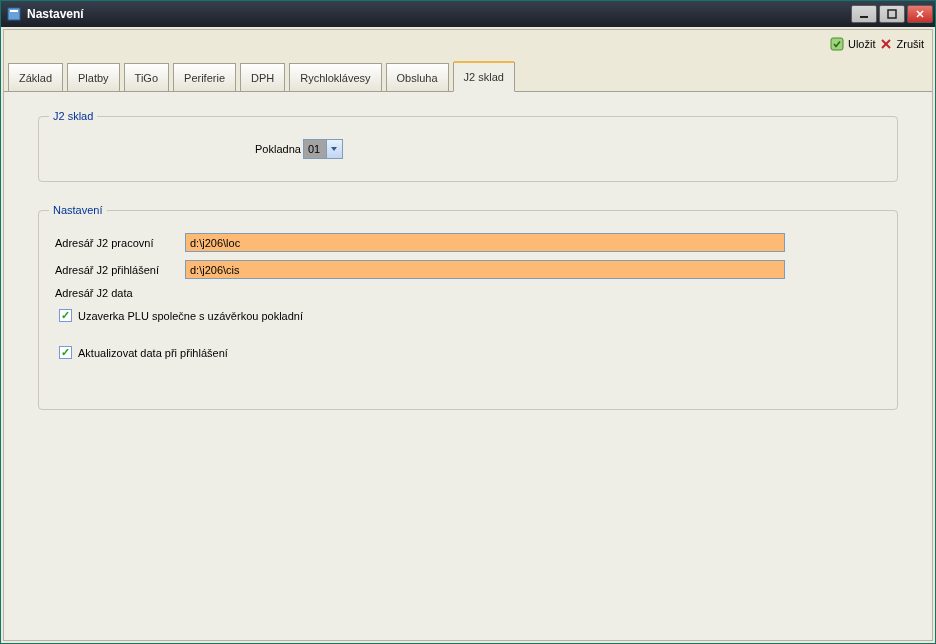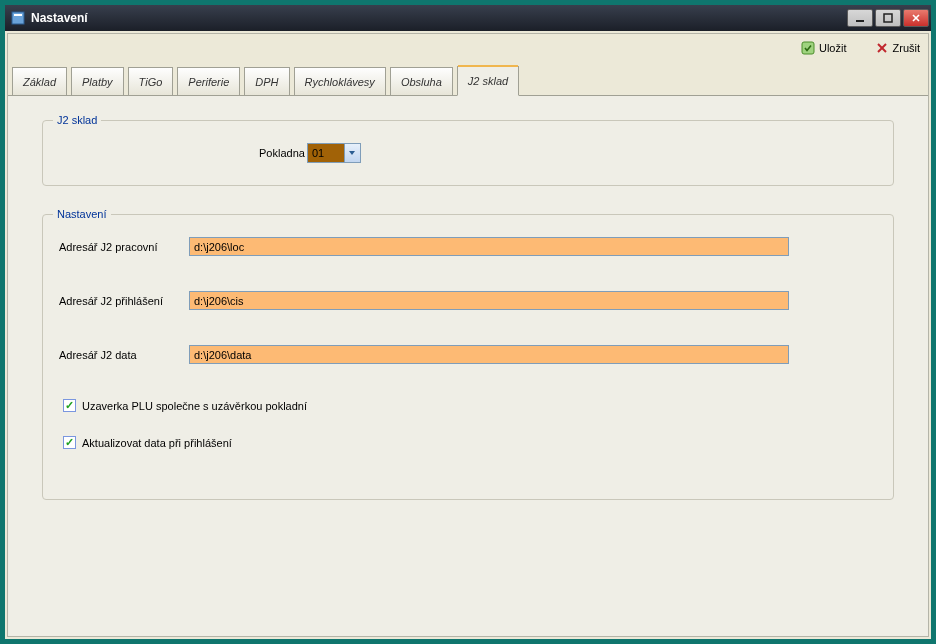--- a/index.html
+++ b/index.html
@@ -9,21 +9,21 @@
     font-size: 11px;
     background: #000;
     width: 936px;
     height: 644px;
     overflow: hidden;
   }
   .window {
     width: 936px;
     height: 644px;
     background: #ece9d8;
-    border: 5px solid #0f766e;
+    border: 1px solid #0f766e;
     display: flex;
     flex-direction: column;
   }
   .titlebar {
     height: 26px;
     background: linear-gradient(to bottom, #383f4d 0%, #1b1f28 100%);
     display: flex;
     align-items: center;
     padding: 0 2px 0 6px;
     color: #fff;
@@ -57,35 +57,34 @@
     border: 1px solid #b4b4a8;
     margin: 2px;
   }
   .toolbar {
     height: 28px;
     background: #ece9d8;
     display: flex;
     align-items: center;
     justify-content: flex-end;
     padding: 0 8px;
-    gap: 28px;
+    gap: 3px;
   }
   .tool-btn {
     display: flex; align-items: center; gap: 4px;
     cursor: default;
   }
   .tool-btn .sq-icon { width:14px; height:14px; display:inline-flex; align-items:center; justify-content:center; }
   .tool-btn span.lbl { color:#000; }
   .tabs-row {
     display: flex;
     align-items: flex-end;
     padding: 4px 4px 0 4px;
     background: #ece9d8;
     gap: 4px;
-    font-style: italic;
   }
   .tab {
     border: 1px solid #a0a094;
     border-bottom: none;
     background: linear-gradient(to bottom, #fefefe, #e7e5d8);
     padding: 5px 10px;
     border-radius: 0;
     font-size: 11px;
     color: #333;
     height: 28px;
@@ -140,33 +139,33 @@
     color: #21a121;
     font-size: 11px;
     line-height: 1;
     font-weight: bold;
   }
   .chk-label { color: #000; }
   .j2-row .left-chk { display:flex; align-items:center; margin-left:4px; }
   .j2-row .pokladna-lbl { margin-left: 200px; margin-right: 2px; }
   .select {
     border: 1px solid #7f9db9;
-    background: #a16207;
-    height: 20px; width: 54px;
+    background: #a3a3a3;
+    height: 20px; width: 40px;
     display: flex; align-items: center; justify-content: space-between;
     padding: 0 0 0 4px;
     font-size: 11px;
   }
   .select .sel-btn {
     width: 16px; height: 18px;
     border-left: 1px solid #7f9db9;
     display:flex; align-items:center; justify-content:center;
     background: linear-gradient(to bottom,#e7f0fb,#c2d6f0);
   }
-  .form-row { display:flex; align-items:center; margin-bottom:35px; }
+  .form-row { display:flex; align-items:center; margin-bottom:8px; }
   .form-row .fld-label { width: 130px; color:#000; }
   .form-row input.text {
     flex: 0 0 600px;
     height: 19px;
     border: 1px solid #7f9db9;
     background: #fdba74;
     font-family: Tahoma, sans-serif;
     font-size: 11px;
     padding: 1px 4px;
   }
@@ -278,21 +277,20 @@
         <div class="form-row">
           <span class="fld-label">Adresář J2 pracovní</span>
           <input class="text" type="text" value="d:\j206\loc" style="">
         </div>
         <div class="form-row">
           <span class="fld-label">Adresář J2 přihlášení</span>
           <input class="text" type="text" value="d:\j206\cis" style="">
         </div>
         <div class="form-row">
           <span class="fld-label">Adresář J2 data</span>
-          <input class="text" type="text" value="d:\j206\data" style="">
         </div>
 
         <div class="chk-row">
           <span class="checkbox checked"></span>
           <span class="chk-label">Uzaverka PLU společne s uzávěrkou pokladní</span>
         </div>
 
         <div class="chk-row" style="margin-top:24px;">
           <span class="checkbox checked"></span>
           <span class="chk-label">Aktualizovat data při přihlášení</span>

